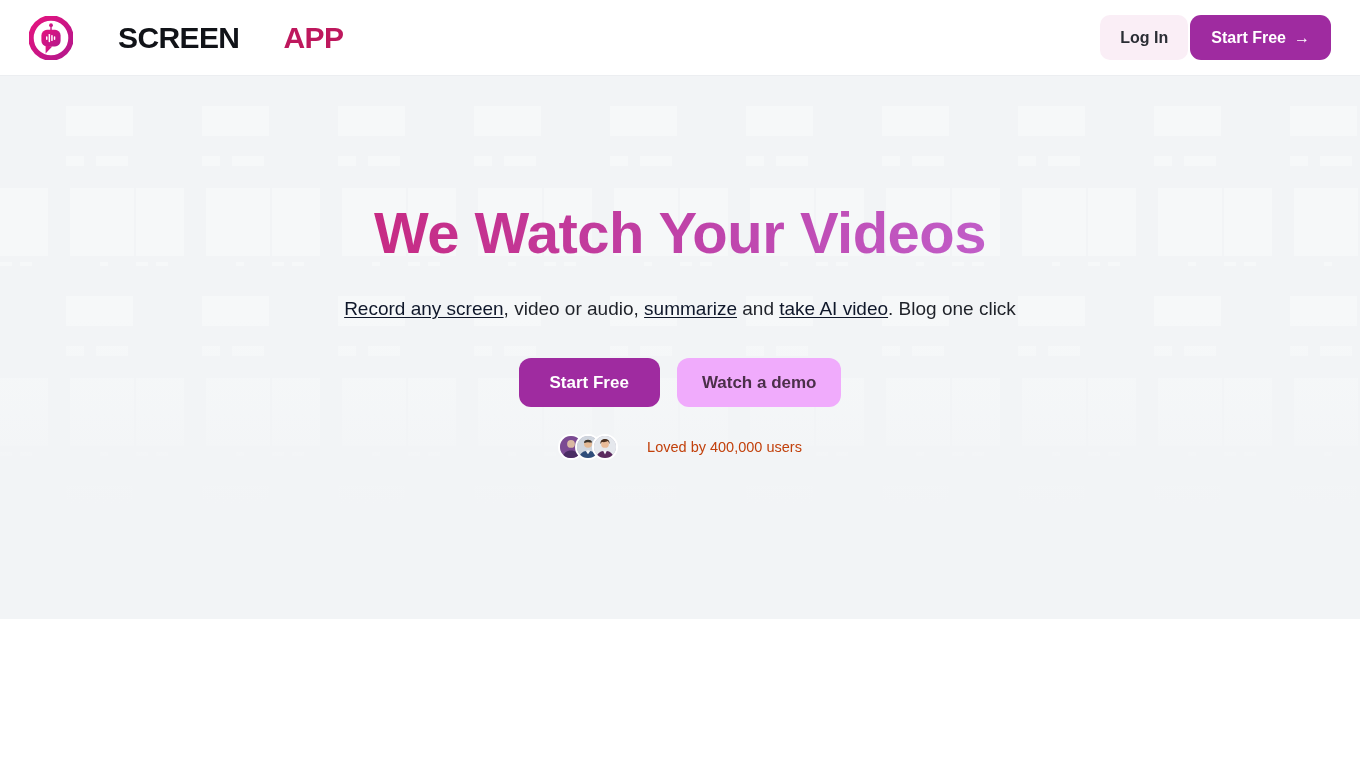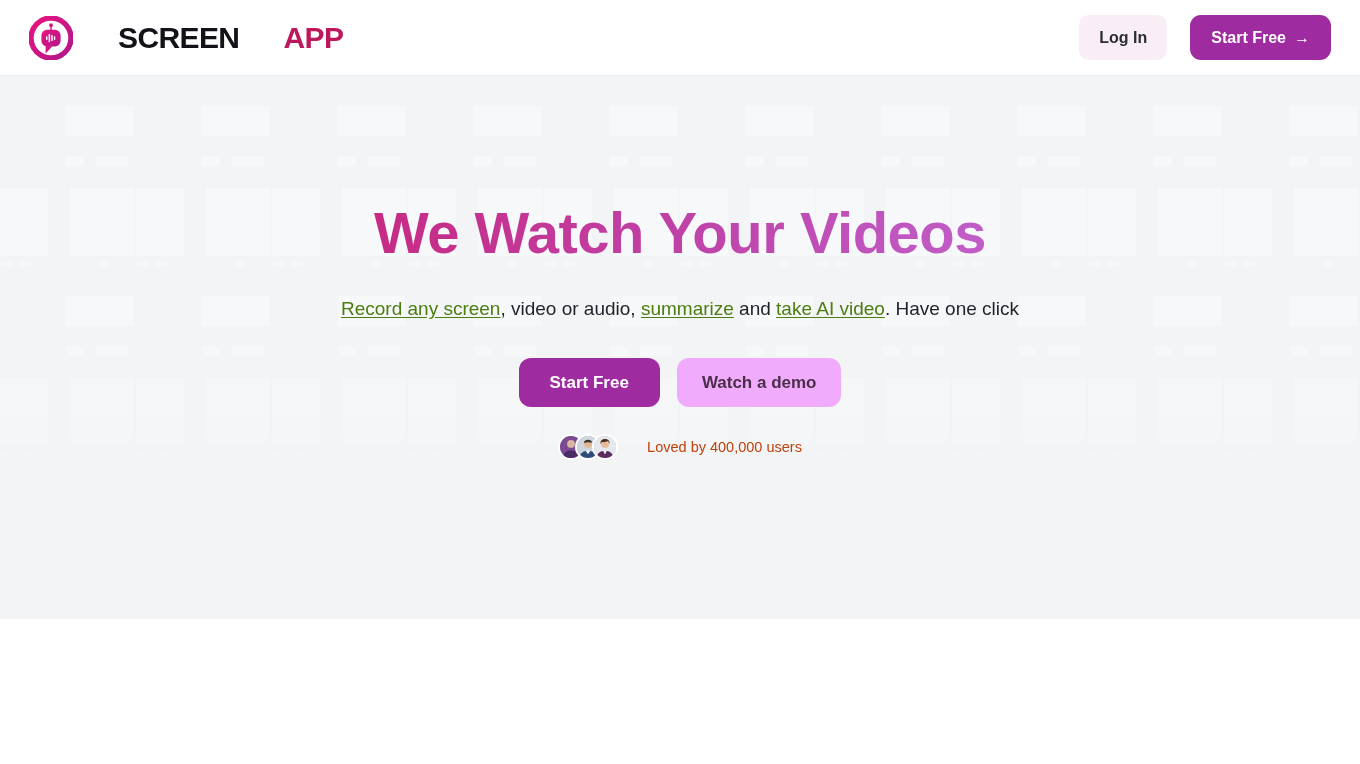--- a/index.html
+++ b/index.html
@@ -65,21 +65,21 @@
   .chev {
     width: 13px;
     height: 8px;
     display: inline-block;
   }
 
   .nav-actions {
     margin-left: auto;
     display: flex;
     align-items: center;
-    gap: 23px;
+    gap: 2px;
   }
   .btn-login {
     min-width: 84px;
     height: 45px;
     padding: 0 20px;
     border-radius: 10px;
     background: #faeef6;
     color: #2a2d34;
     font-size: 16px;
     font-weight: bold;
@@ -150,21 +150,21 @@
     display: block;
     color: #364153;
   }
   .hero-sub {
     margin-top: 32px;
     font-size: 19px;
     color: #1f2229;
     line-height: 26px;
   }
   .hero-sub a {
-    color: #4d7c0f;
+    color: #0f172a;
     text-decoration: underline;
     text-underline-offset: 2px;
     cursor: pointer;
   }
   .hero-ctas {
     margin-top: 36px;
     display: flex;
     justify-content: center;
     align-items: center;
     gap: 17px;
@@ -284,21 +284,21 @@
       <rect width="1360" height="543" fill="url(#bgTiles)"></rect>
     </svg>
   </div>
   <div class="hero-fade"></div>
 
   <div class="hero-inner">
     <h1 class="hero-title">
       <span class="line-grad">We Watch Your Videos</span>
     </h1>
 
-    <p class="hero-sub"><a href="#">Record any screen</a><span>, video or audio, </span><a href="#">summarize</a><span> and </span><a href="#">take AI video</a><span>. Have one click</span></p>
+    <p class="hero-sub"><a href="#">Record any screen</a><span>, video or audio, </span><a href="#">summarize</a><span> and </span><a href="#">take AI video</a><span>. Blog one click</span></p>
 
     <div class="hero-ctas">
       <button class="btn-hero-primary">
         <span>Start Free</span>
       </button>
       <button class="btn-hero-secondary">
         <span>Watch a demo</span>
       </button>
     </div>
 

